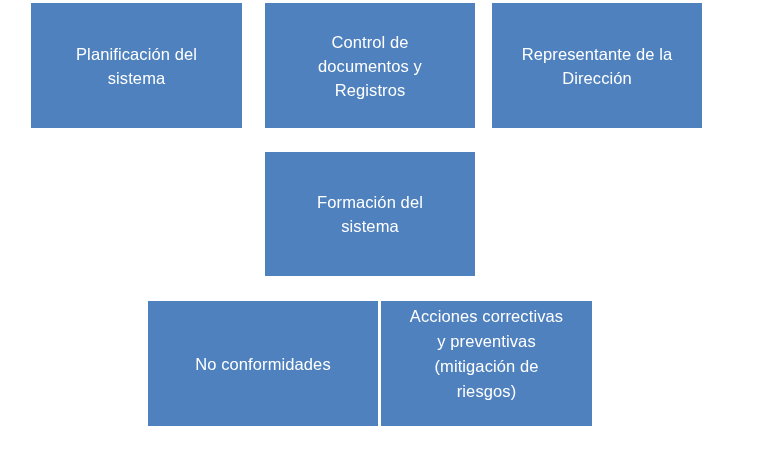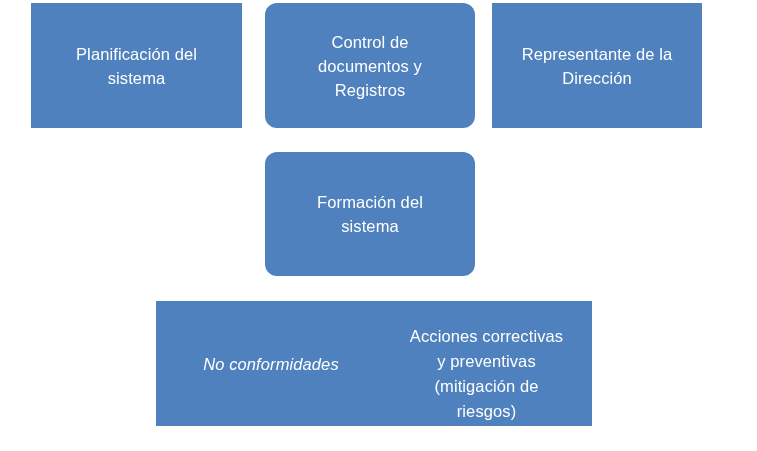--- a/index.html
+++ b/index.html
@@ -46,30 +46,30 @@
   }
   
   .r1 { top: 3px;   height: 125px; }
   
   .r2 { top: 152px; height: 124px; }
   
   .r3 { top: 301px; height: 125px; }
 
   
   .c1 { left: 31px;  width: 211px; }
-  .c2 { left: 265px; width: 210px; border-radius: 12px; }
+  .c2 { left: 265px; width: 210px; }
   .c3 { left: 492px; width: 210px; }
 
   
-  .b1 { left: 156px; width: 230px; font-style: italic; }
+  .b1 { left: 148px; width: 230px; }
   .b2 { left: 381px; width: 211px; }
 
   
   .block.tall-text {
-    align-items: flex-end;
+    align-items: flex-start;
     padding-top: 3px;
   }
   .block.tall-text .block-label {
     line-height: 25px;
   }
 </style>
 </head>
 <body>
 
 <div id="diagram-canvas">

